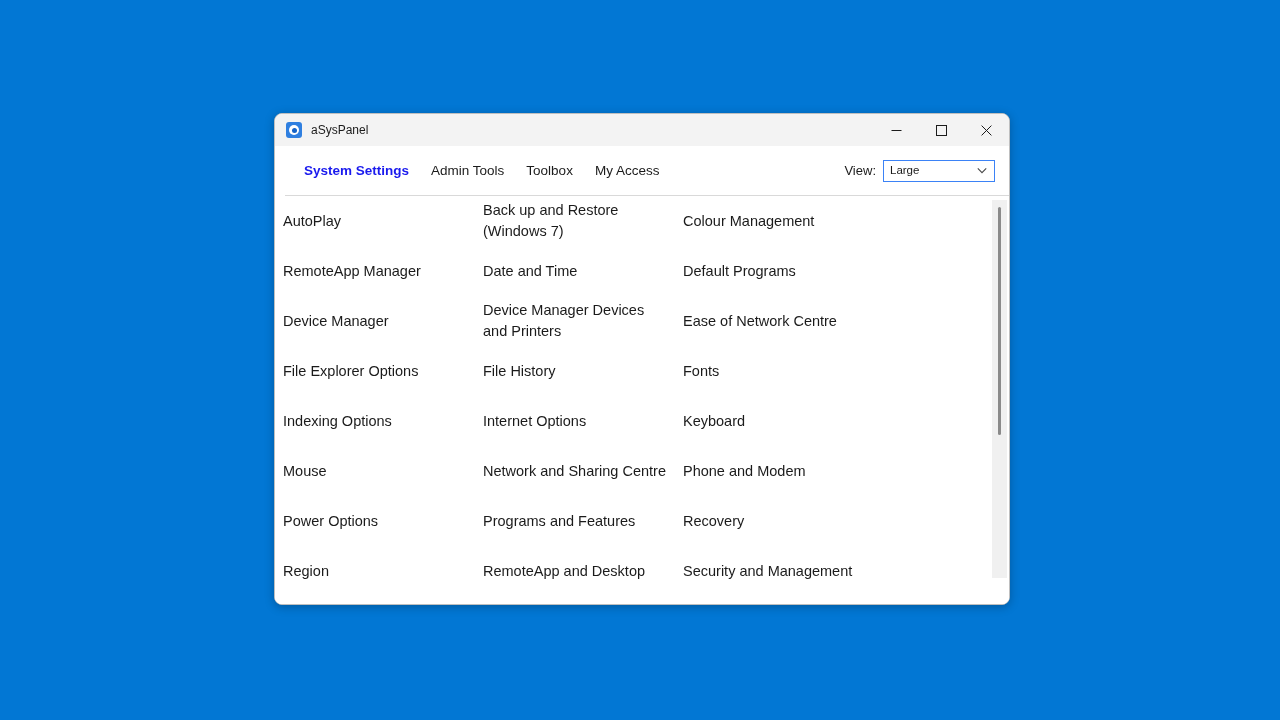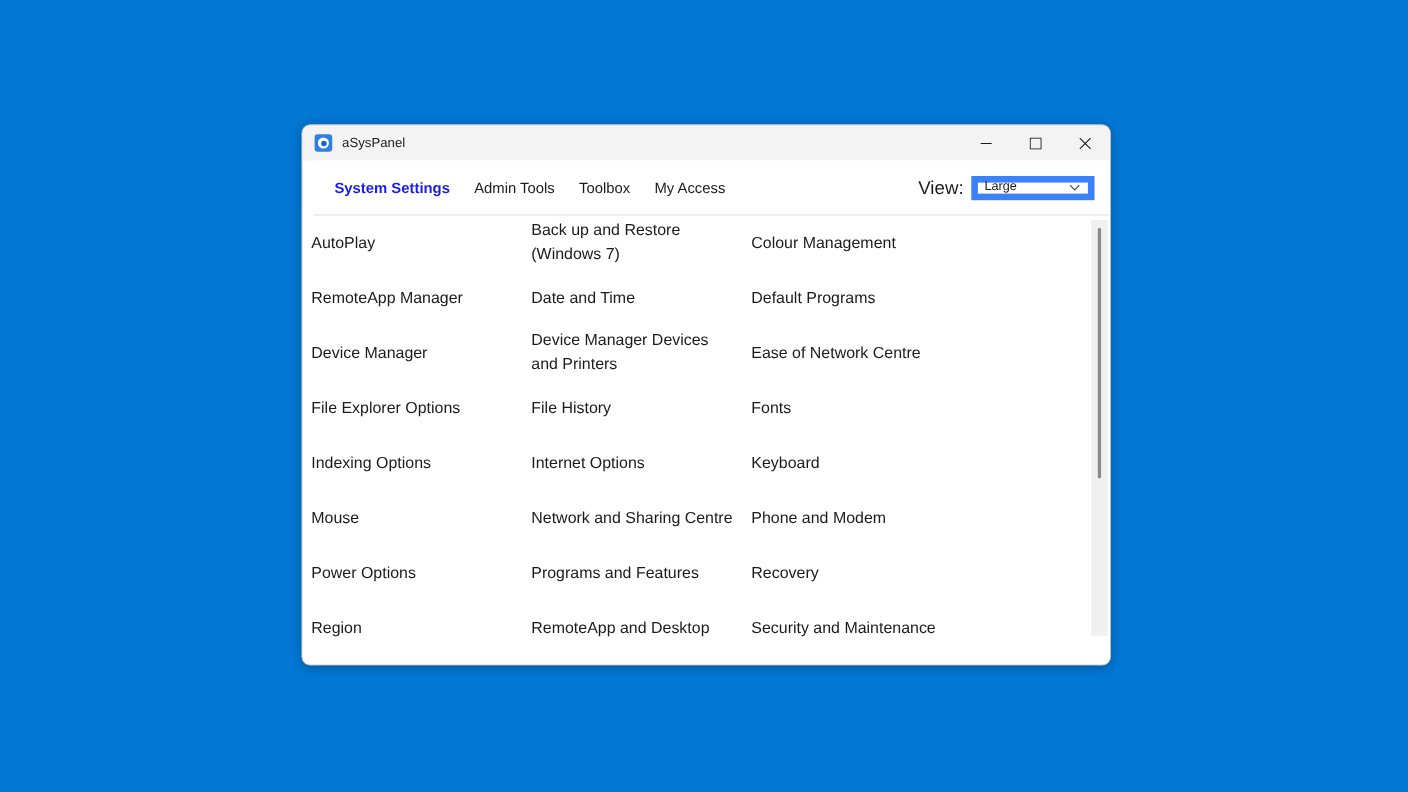--- a/index.html
+++ b/index.html
@@ -126,28 +126,28 @@
   #view-control {
     position: absolute;
     right: 14px;
     top: 50%;
     transform: translateY(-50%);
     display: flex;
     align-items: center;
     gap: 7px;
   }
   #view-label {
-    font-size: 17px;
+    font-size: 13px;
     color: #1b1b1b;
     white-space: nowrap;
   }
   #view-select {
     width: 112px;
     height: 22px;
-    border: 6px solid #3b82f6;
+    border: 1px solid #3b82f6;
     background: #ffffff;
     box-sizing: border-box;
     display: flex;
     align-items: center;
     padding: 0 6px;
     position: relative;
     cursor: default;
   }
   #view-select-value {
     font-size: 11.5px;
@@ -369,21 +369,21 @@
         </div>
 
         <div class="grid-row">
           <div class="grid-cell">
               <span>Region</span>
             </div>
           <div class="grid-cell">
               <span>RemoteApp and Desktop</span>
             </div>
           <div class="grid-cell">
-              <span>Security and Maintenance</span>
+              <span>Security and Management</span>
             </div>
         </div>
 
       </div>
 
       <div id="scrollbar-track">
         <div id="scrollbar-thumb"></div>
       </div>
     </div>
 

